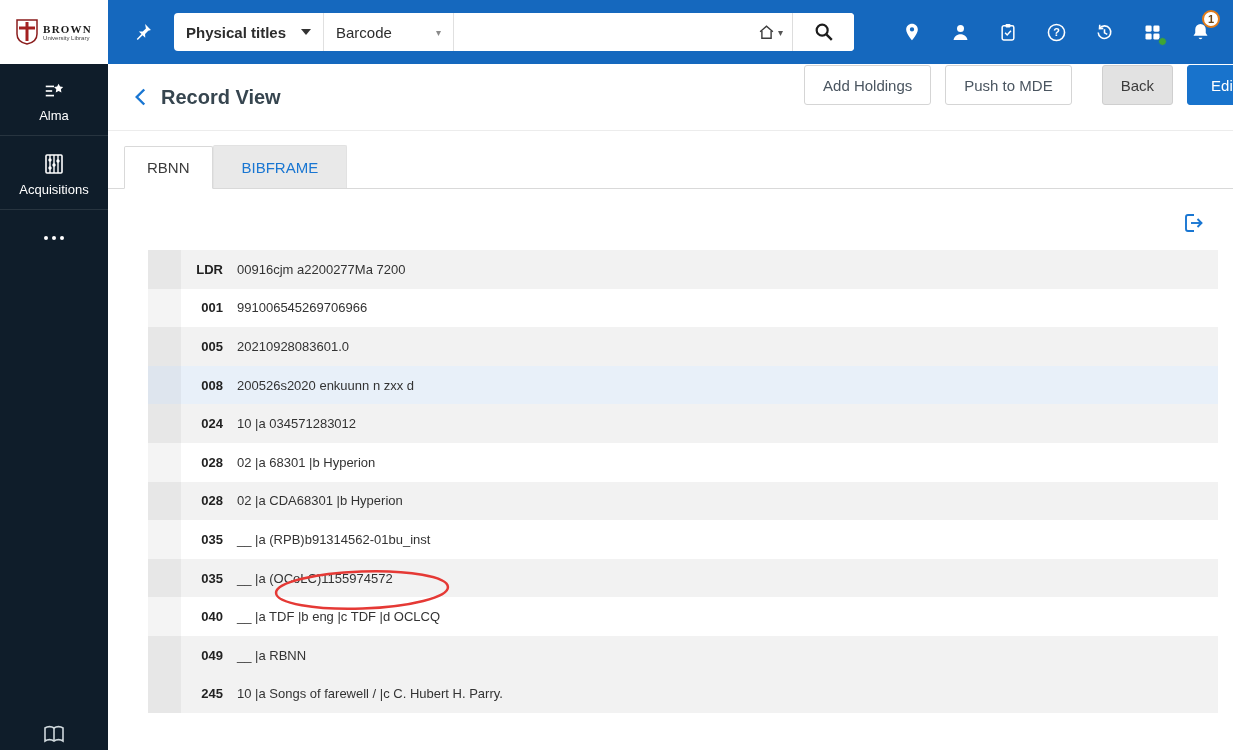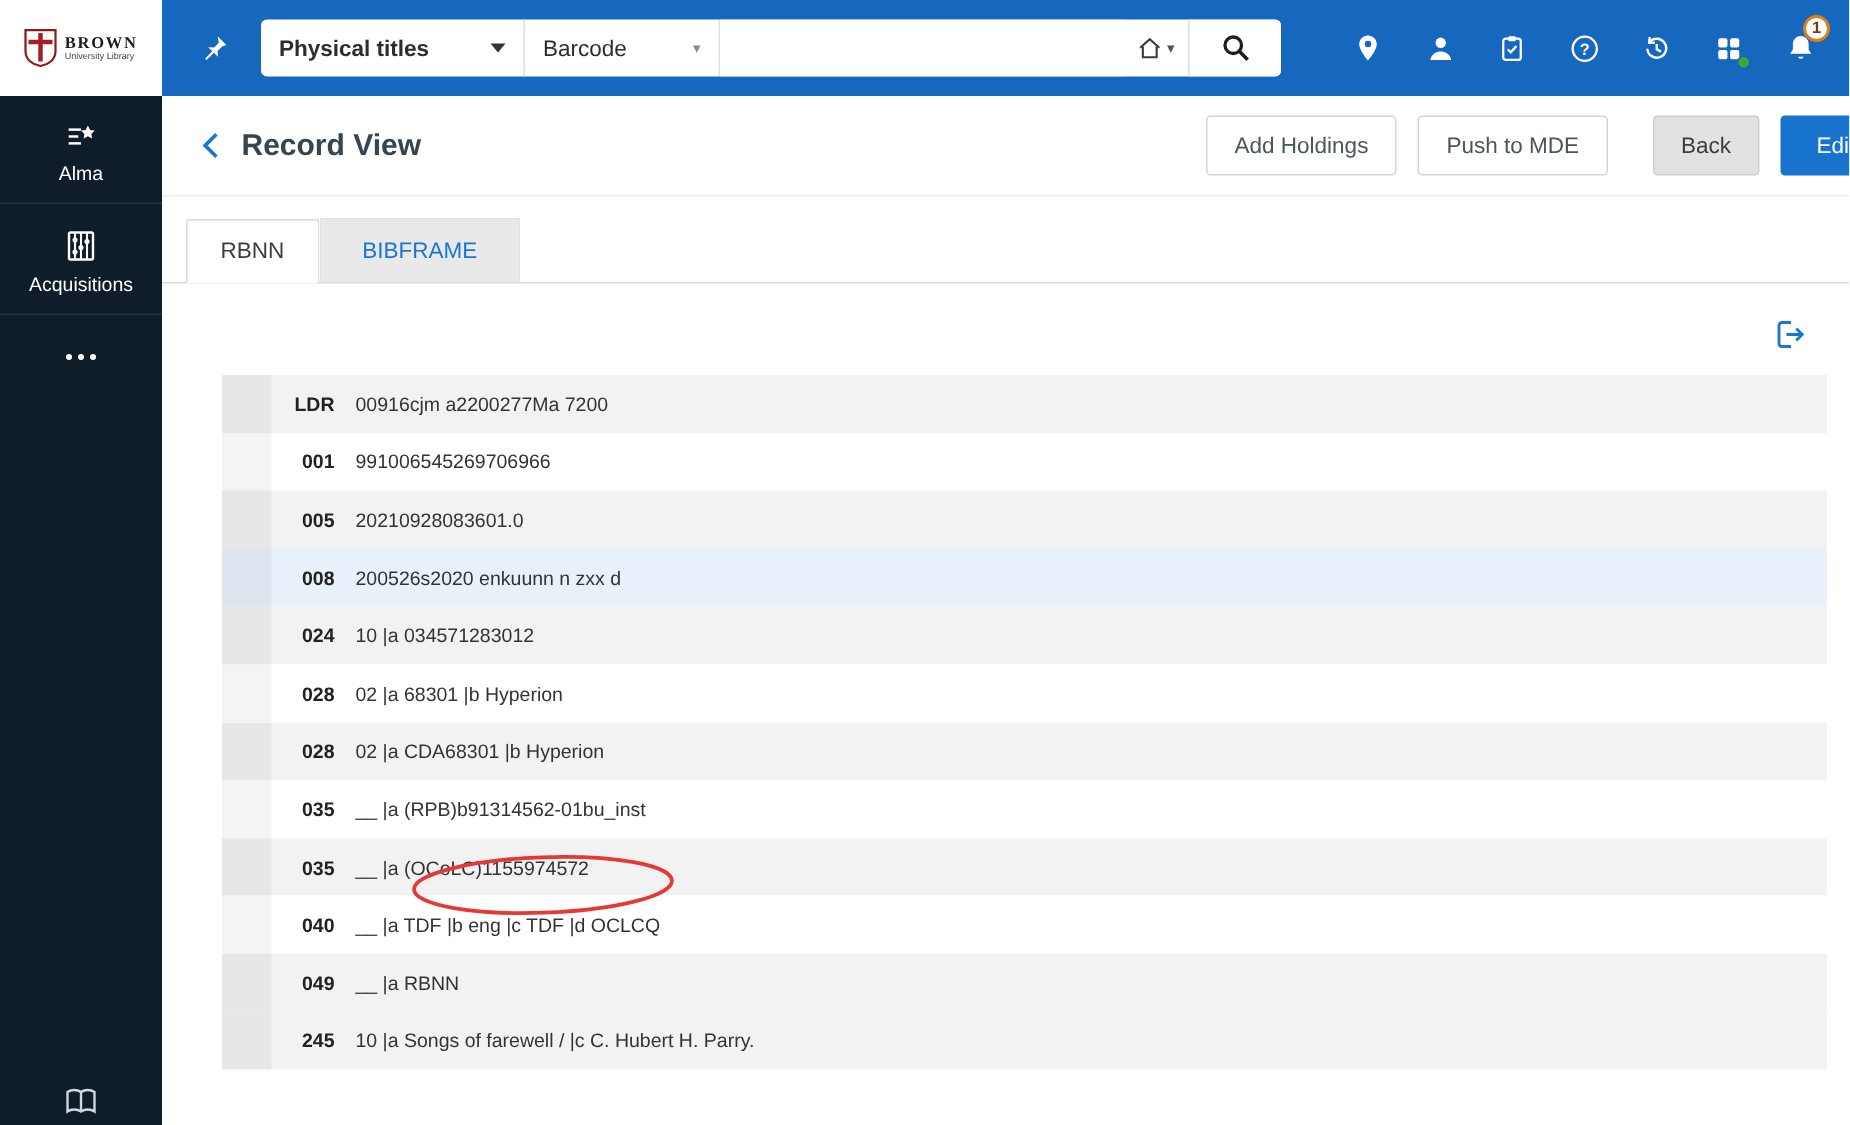--- a/index.html
+++ b/index.html
@@ -16,21 +16,21 @@
   .logo-text { display:flex; flex-direction:column; line-height:1.1; }
   .logo-line1 { font-family:"Liberation Serif", serif; font-weight:700; font-size:11px;
                 letter-spacing:1.2px; color:#1a1a1a; }
   .logo-line2 { font-size:6px; color:#444; }
 
   .pin-wrap { width:20px; height:22px; margin-right:21px; display:flex; align-items:center; }
 
   .search-group { display:flex; align-items:stretch; height:38px; width:680px; background:#fff;
                   border-radius:4px; overflow:hidden; }
   .seg { display:flex; align-items:center; }
-  .scope-seg { width:176px; padding:0 12px; justify-content:space-between; border-right:1px solid #e0e0e0;
+  .scope-seg { width:150px; padding:0 12px; justify-content:space-between; border-right:1px solid #e0e0e0;
                font-size:15px; font-weight:700; color:#2d2d2d; cursor:pointer; }
   .caret-solid { width:0; height:0; border-left:5px solid transparent; border-right:5px solid transparent;
                  border-top:6px solid #333; }
   .index-seg { width:130px; padding:0 12px; justify-content:space-between; border-right:1px solid #e0e0e0;
                font-size:15px; color:#2d2d2d; cursor:pointer; }
   .caret-small { font-size:10px; color:#8a8a8a; }
   .search-input { flex:1; border:none; outline:none; font-size:15px; padding:0 10px; color:#333; }
   .home-seg { padding:0 9px; gap:3px; }
   .magnifier-seg { width:62px; border-left:1px solid #ddd; justify-content:center; cursor:pointer; background:#fff; border-top:none; border-right:none; border-bottom:none;}
 
@@ -52,21 +52,21 @@
   .dots i { width:4px; height:4px; border-radius:50%; background:#fff; }
   .side-bottom { position:absolute; bottom:4px; left:0; right:0; display:flex; justify-content:center; }
 
   
   .main { position:absolute; left:108px; top:64px; right:0; bottom:0; background:#fff; overflow:hidden; }
 
   .record-header { position:relative; height:67px; display:flex; align-items:center; padding-left:25px;
                    border-bottom:1px solid #ececec; }
   .back-chevron { width:16px; height:24px; cursor:pointer; display:flex; align-items:center; }
   .page-title { margin-left:12px; font-size:20px; color:#36454F; }
-  .header-buttons { position:absolute; right:0; top:13px; display:flex; align-items:center; gap:14px; }
+  .header-buttons { position:absolute; right:0; top:1px; display:flex; align-items:center; gap:14px; }
   .btn { height:40px; padding:0 18px; font-size:15px; border-radius:3px; border:1px solid #d5d5d5;
          background:#fff; color:#4a5560; display:flex; align-items:center; cursor:pointer;
          font-family:"Liberation Sans", sans-serif; }
   .btn-back { background:#e2e2e2; border-color:#cfcfcf; color:#3c3c3c; margin-left:16px; }
   .btn-edit { background:#1873CC; border-color:#1873CC; color:#fff; min-width:74px;
               justify-content:center; margin-right:-28px; }
 
   .tabbar { height:58px; display:flex; align-items:flex-end; padding-left:16px;
             border-bottom:1px solid #d9d9d9; }
   .tab { height:43px; display:flex; align-items:center; font-size:15px; cursor:pointer; }

